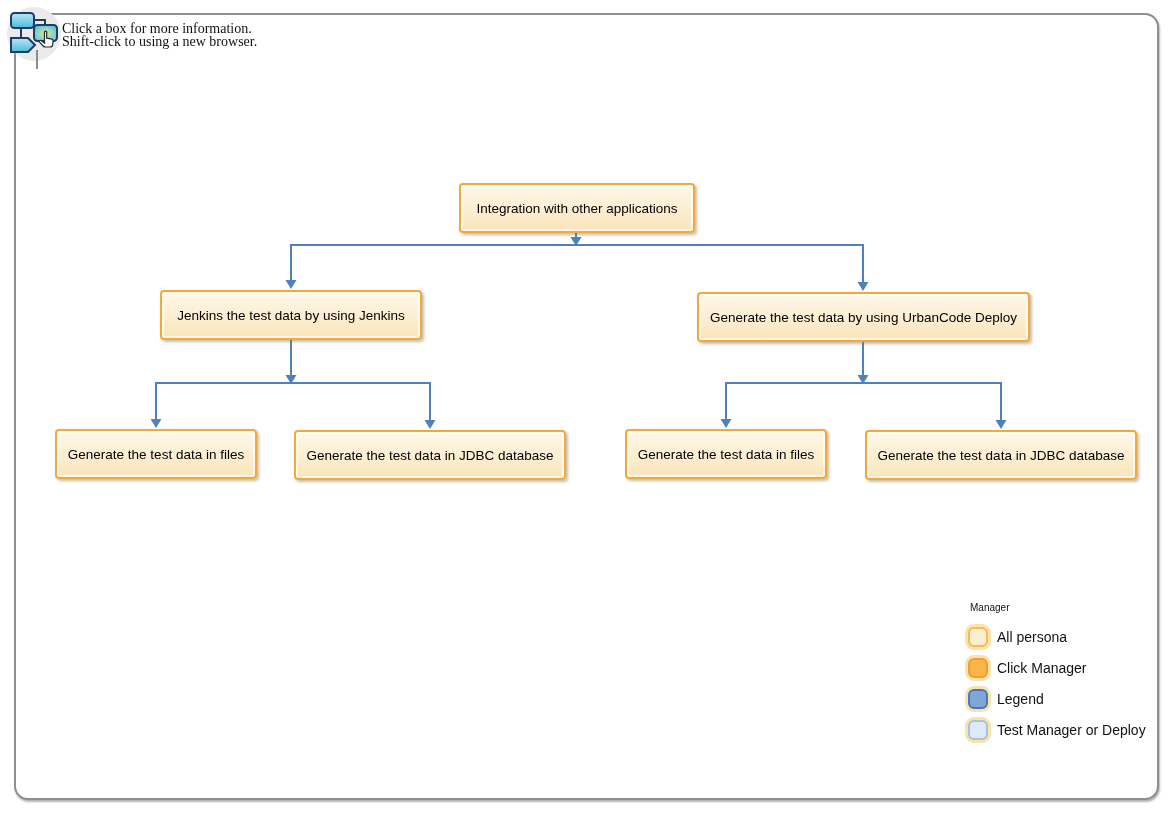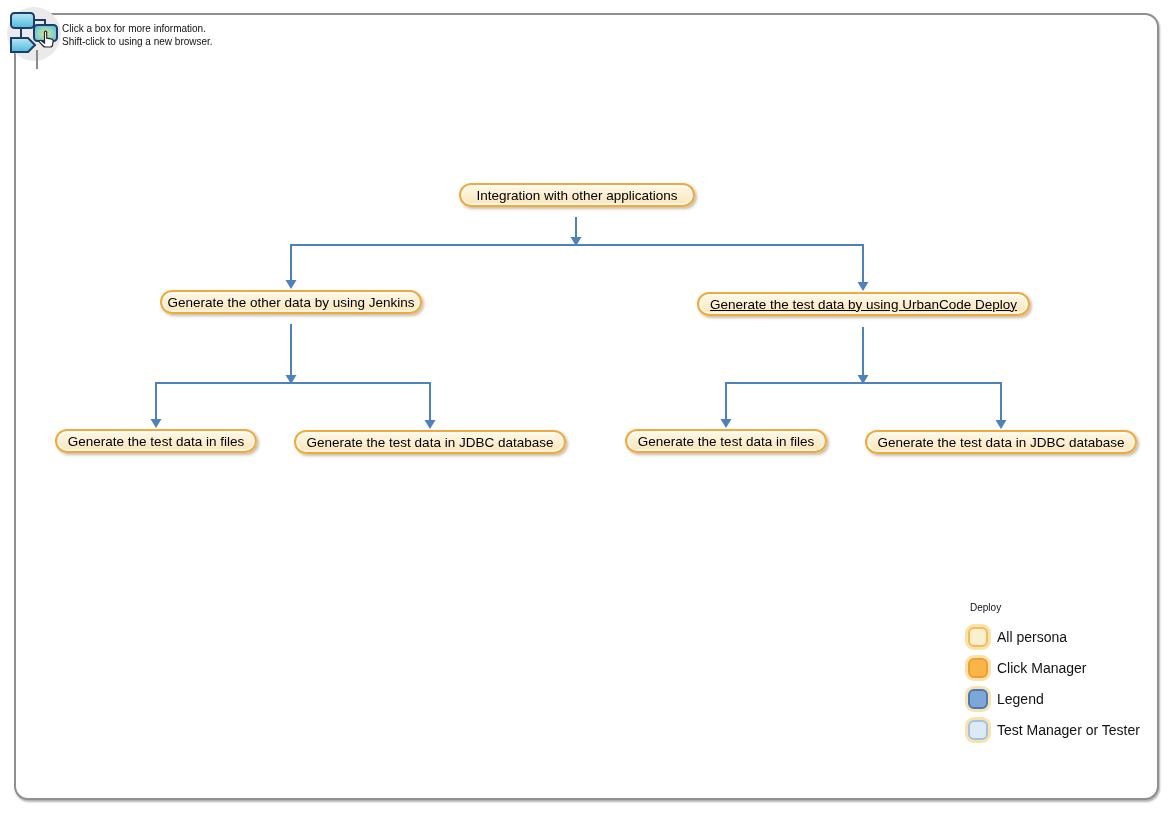--- a/index.html
+++ b/index.html
@@ -23,36 +23,36 @@
     box-shadow:1px 2px 2px rgba(0,0,0,0.30);
   }
   .header-icon {
     position:absolute; left:4px; top:4px;
     width:64px; height:66px;
     z-index:5;
   }
   .instructions {
     position:absolute; left:62px; top:22px;
     z-index:5;
-    font-size:10px; line-height:13px; color:#111;
+    font-size:14px; line-height:13px; color:#111;font-family:Liberation Serif, serif;
   }
   .connector-layer {
     position:absolute; left:0; top:0;
     width:1173px; height:500px;
     z-index:2; pointer-events:none;
   }
   .connector-layer line { stroke:#4F81BD; stroke-width:2; }
   .connector-layer polygon { fill:#4F81BD; }
   .node {
     position:absolute;
-    height:24px;
+    height:50px;
     display:flex; align-items:center; justify-content:center;
     background:linear-gradient(#FEF8E9, #FAE5BA);
     border:2px solid #F2A93B;
-    border-radius:16px;
+    border-radius:4px;
     box-shadow:2px 2px 3px rgba(135,110,65,0.45),
                inset 0 0 0 2px rgba(255,255,255,0.65);
     font-size:13.5px; color:#000;
     text-align:center; white-space:nowrap;
     z-index:3; cursor:pointer;
   }
   .legend {
     position:absolute; left:968px; top:602px;
     z-index:3;
   }
@@ -138,60 +138,60 @@
       <line x1="1001" y1="382" x2="1001" y2="420"></line>
       <polygon points="995.5,420 1006.5,420 1001,429"></polygon>
     </g>
   </svg>
 
   <div class="node" style="left:459px; top:183px; width:236px;">
     <span>Integration with other applications</span>
   </div>
 
   <div class="node" style="left:160px; top:290px; width:262px;">
-    <span>Generate the other data by using Jenkins</span>
+    <span>Jenkins the test data by using Jenkins</span>
   </div>
 
-  <div class="node" style="left:697px; top:292px; width:333px;text-decoration:underline;">
+  <div class="node" style="left:697px; top:292px; width:333px;">
     <span>Generate the test data by using UrbanCode Deploy</span>
   </div>
 
   <div class="node" style="left:55px; top:429px; width:202px;">
     <span>Generate the test data in files</span>
   </div>
 
   <div class="node" style="left:294px; top:430px; width:272px;">
     <span>Generate the test data in JDBC database</span>
   </div>
 
   <div class="node" style="left:625px; top:429px; width:202px;">
     <span>Generate the test data in files</span>
   </div>
 
   <div class="node" style="left:865px; top:430px; width:272px;">
     <span>Generate the test data in JDBC database</span>
   </div>
 
   <div class="legend">
-    <div class="legend-title">Deploy</div>
+    <div class="legend-title">Manager</div>
 
     <div class="legend-item">
       <span class="legend-swatch" style="background-color: rgb(252, 239, 208); border-color: rgb(245, 187, 86);"></span>
       <span class="legend-label">All persona</span>
     </div>
 
     <div class="legend-item">
       <span class="legend-swatch" style="background-color: rgb(249, 181, 74); border-color: rgb(239, 159, 48);"></span>
       <span class="legend-label">Click Manager</span>
     </div>
 
     <div class="legend-item">
       <span class="legend-swatch" style="background-color: rgb(126, 166, 214); border-color: rgb(74, 119, 181);"></span>
       <span class="legend-label">Legend</span>
     </div>
 
     <div class="legend-item">
       <span class="legend-swatch" style="background-color: rgb(222, 233, 247); border-color: rgb(168, 192, 223);"></span>
-      <span class="legend-label">Test Manager or Tester</span>
+      <span class="legend-label">Test Manager or Deploy</span>
     </div>
   </div>
 
 </div>
 
 </body></html>

